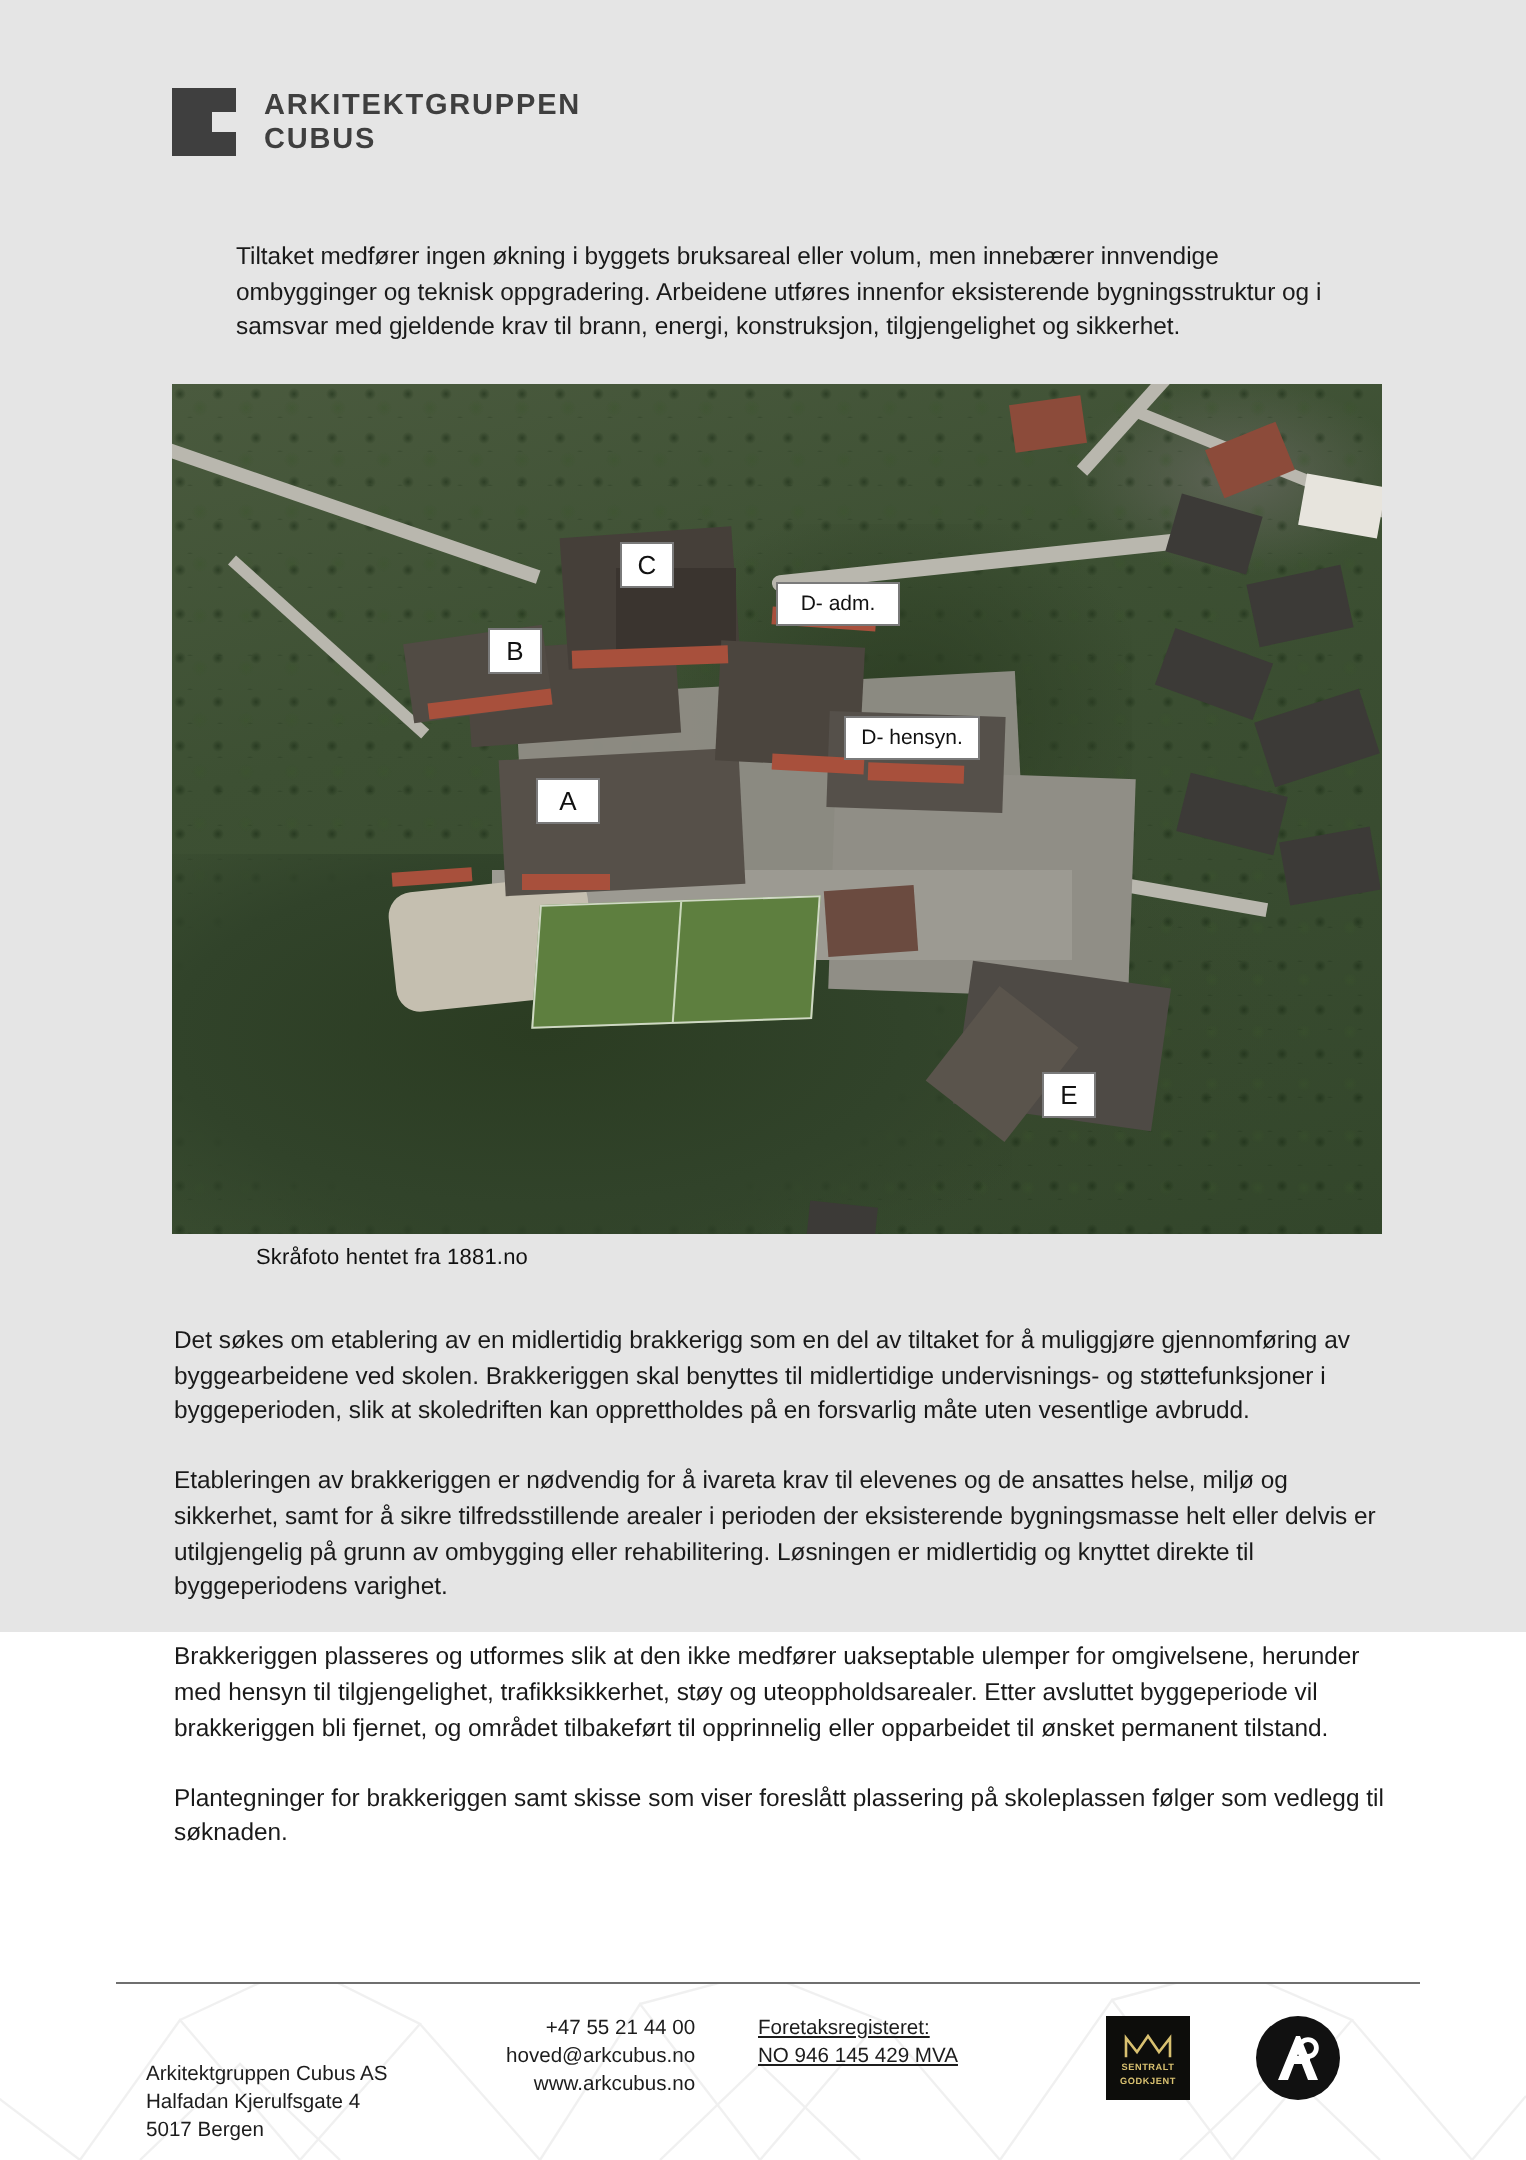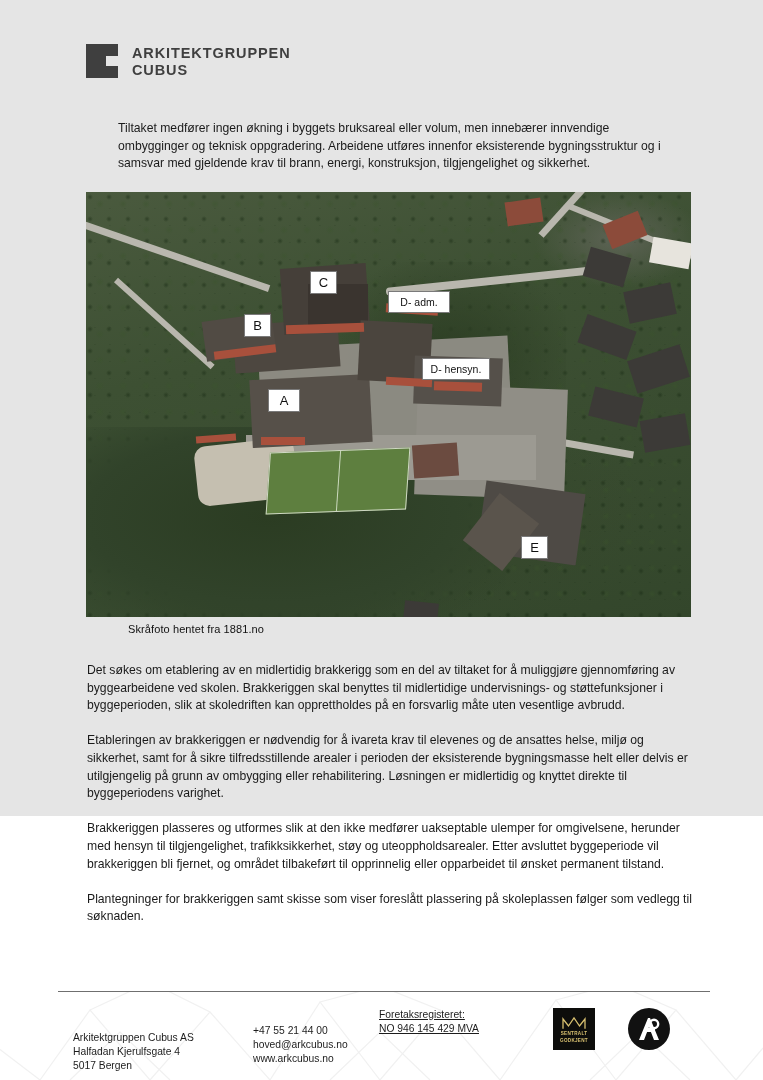--- a/index.html
+++ b/index.html
@@ -279,21 +279,21 @@
     width: 763px;
     height: 60px;
   }
   .fcol {
     position: absolute;
     font-size: 10.3px;
     line-height: 14px;
     color: #1c1c1c;
   }
   .fcol-1 { left: 73px; top: 0; margin-top: 23px; }
-  .fcol-2 { left: 253px; top: 16px; }
+  .fcol-2 { left: 253px; top: 0; text-align: right; }
   .fcol-3 { left: 379px; top: 0; text-decoration: underline; }
 
   
   .badge-sg {
     position: absolute;
     left: 553px; top: 1008px;
     width: 42px; height: 42px;
     background: #0d0d0b;
     display: flex; flex-direction: column;
     align-items: center; justify-content: center;

